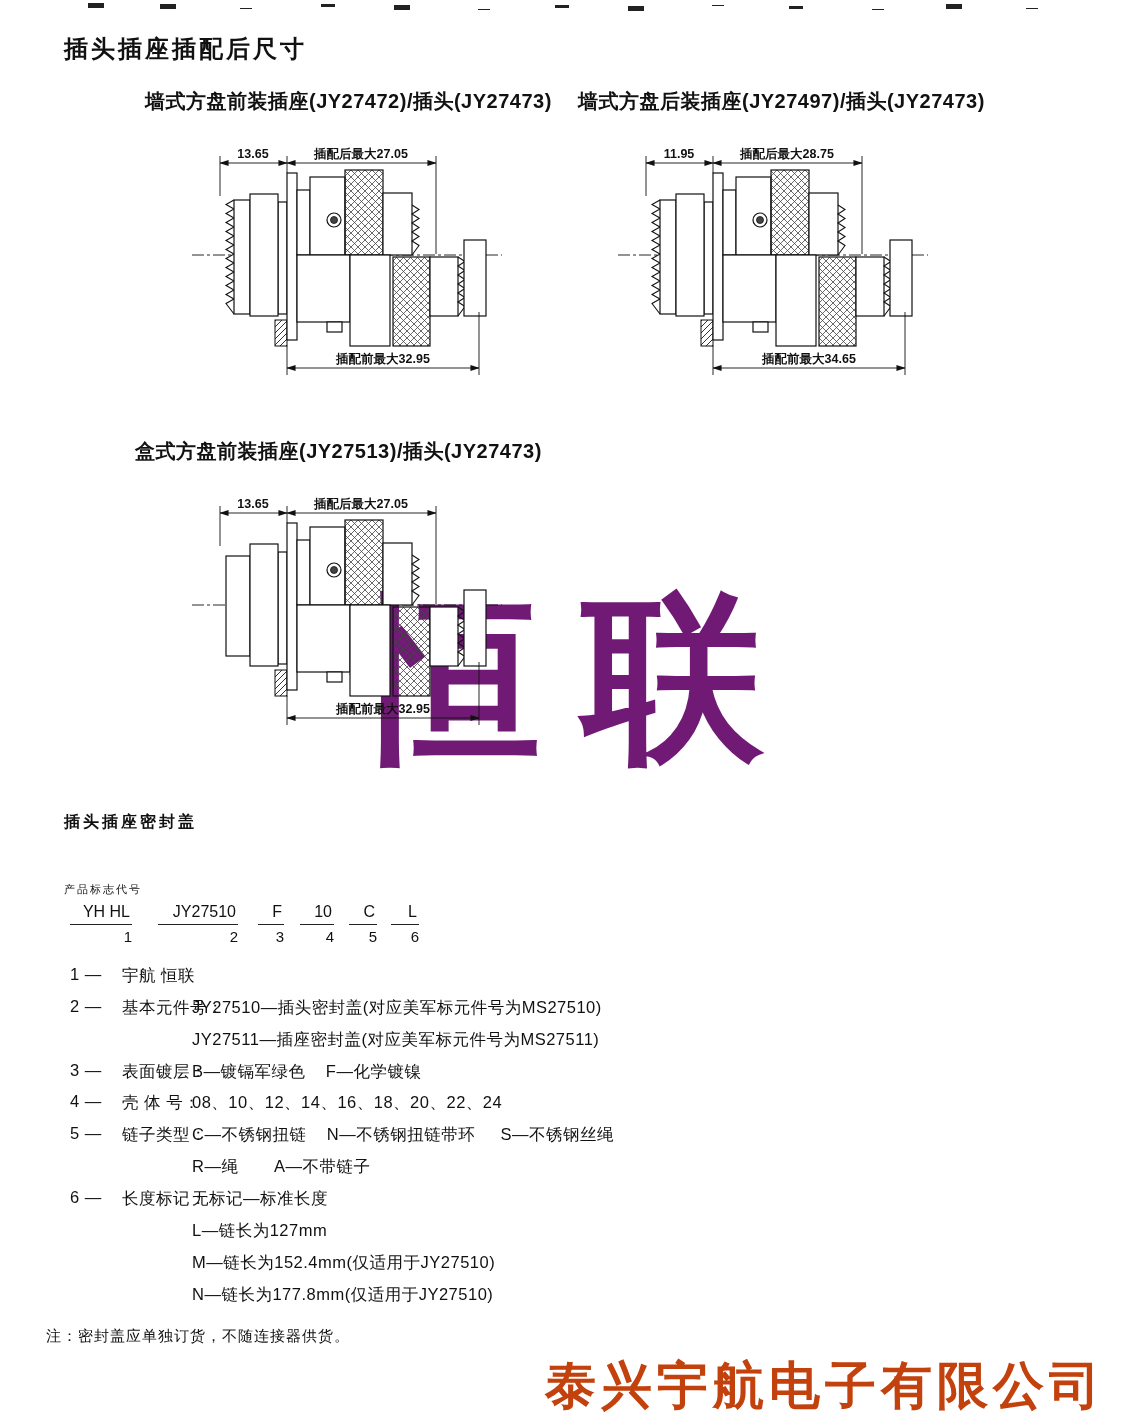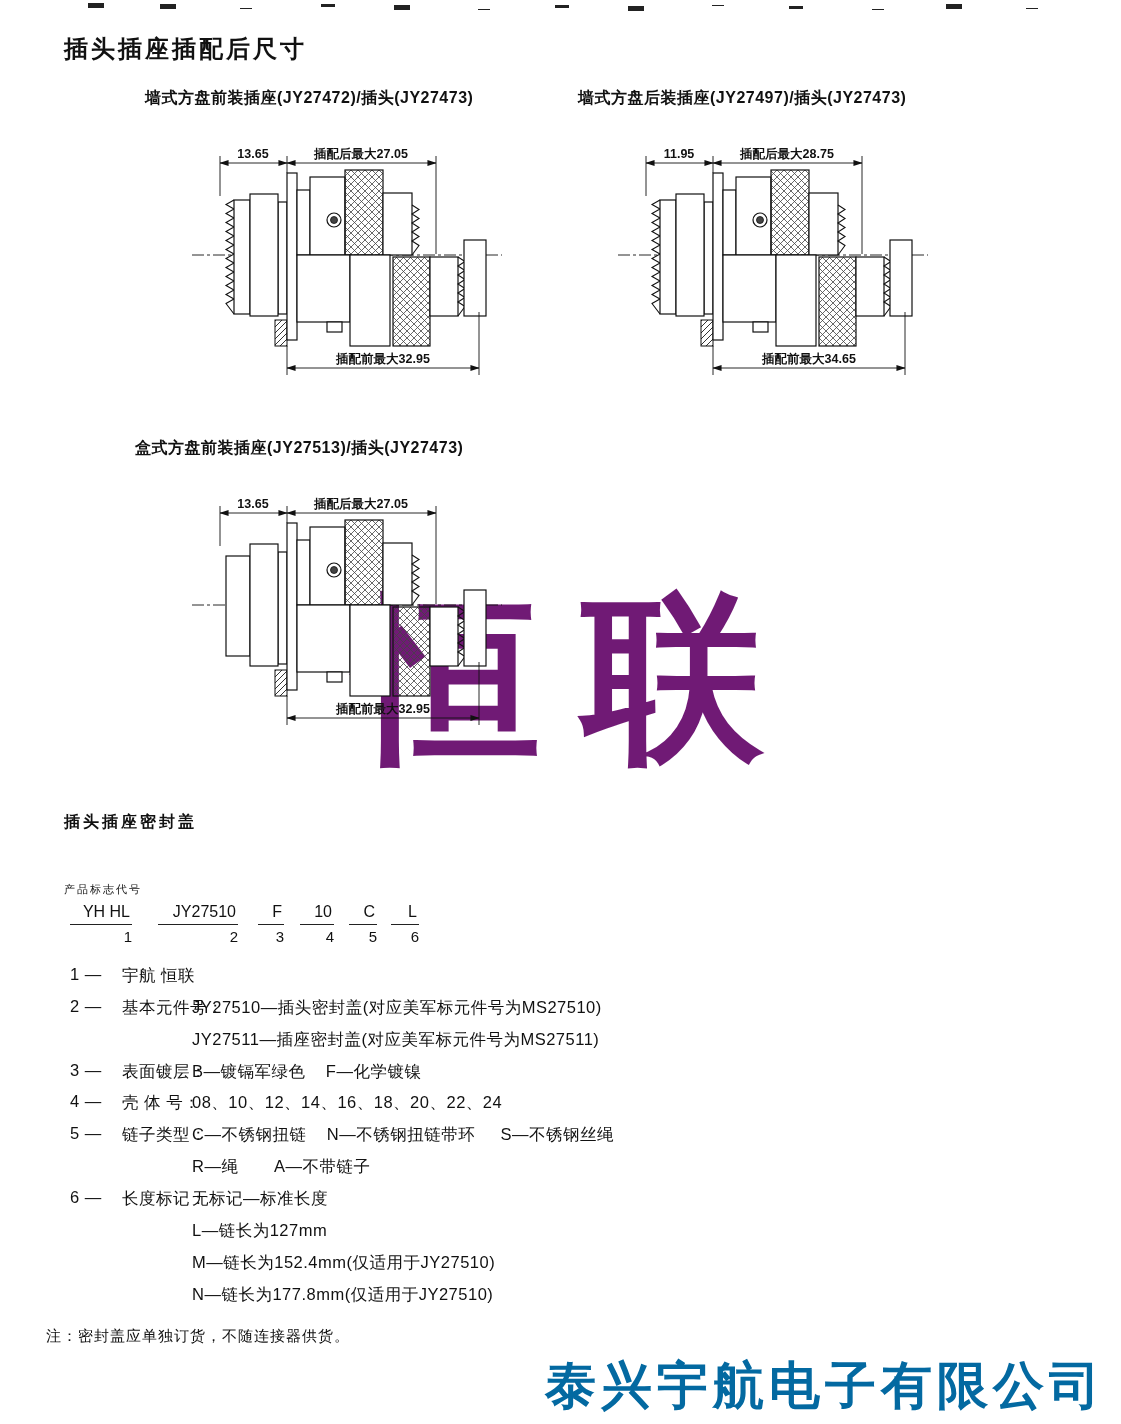--- a/index.html
+++ b/index.html
@@ -3,21 +3,21 @@
 <meta charset="utf-8">
 <style>
   *{margin:0;padding:0;box-sizing:border-box}
   html,body{background:#fff}
   body{width:1121px;height:1424px;position:relative;overflow:hidden;
        font-family:"Liberation Sans","DejaVu Sans",sans-serif;color:#111}
   .abs{position:absolute}
 
   
   .page-title{left:64px;top:33px;font-size:24px;font-weight:bold;letter-spacing:3px}
-  .diag-title{font-size:16px;font-weight:bold;letter-spacing:.5px;white-space:pre}
+  .diag-title{font-size:20px;font-weight:bold;letter-spacing:.5px;white-space:pre}
   .sec-title{left:64px;top:812px;font-size:16px;font-weight:bold;letter-spacing:3px}
   .sub-title{left:64px;top:882px;font-size:11px;letter-spacing:2px}
   .note{left:46px;top:1327px;font-size:15px;letter-spacing:1px}
 
   
   .wm-center{left:358px;top:568px;font-size:182px;line-height:1.2;font-weight:bold;
              font-family:"DejaVu Serif","Liberation Serif",serif;
              letter-spacing:42px;z-index:0;white-space:pre}
   .wm-bottom{left:545px;top:1352px;font-size:51px;font-weight:bold;
              font-family:"DejaVu Serif","Liberation Serif",serif;
@@ -51,21 +51,21 @@
     306px 2px 0 0 #222,388px 4px 0 -2px #222,466px 1px 0 -1px #222,
     540px 3px 0 0 #222,622px 0 0 -2px #222,700px 2px 0 -1px #222,
     782px 4px 0 -2px #222,858px 1px 0 0 #222,936px 3px 0 -2px #222}
 </style>
 </head>
 <body>
 
 <div class="abs top-frag"></div>
 
 <div class="abs wm-center" style="color:#701a75">恒联</div>
-<div class="abs wm-bottom" style="color:#0369a1">泰兴宇航电子有限公司</div>
+<div class="abs wm-bottom" style="color:#c2410c">泰兴宇航电子有限公司</div>
 
 <div class="abs page-title">插头插座插配后尺寸</div>
 <div class="abs diag-title" style="left:145px;top:88px">墙式方盘前装插座(JY27472)/插头(JY27473)</div>
 <div class="abs diag-title" style="left:578px;top:88px">墙式方盘后装插座(JY27497)/插头(JY27473)</div>
 <div class="abs diag-title" style="left:135px;top:438px">盒式方盘前装插座(JY27513)/插头(JY27473)</div>
 
 <svg width="0" height="0" style="position:absolute" aria-hidden="true">
   <defs>
     <pattern id="xh" width="7" height="7" patternUnits="userSpaceOnUse">
       <path d="M0,7 L7,0 M0,0 L7,7" stroke="#444" stroke-width="0.8" fill="none"></path>

